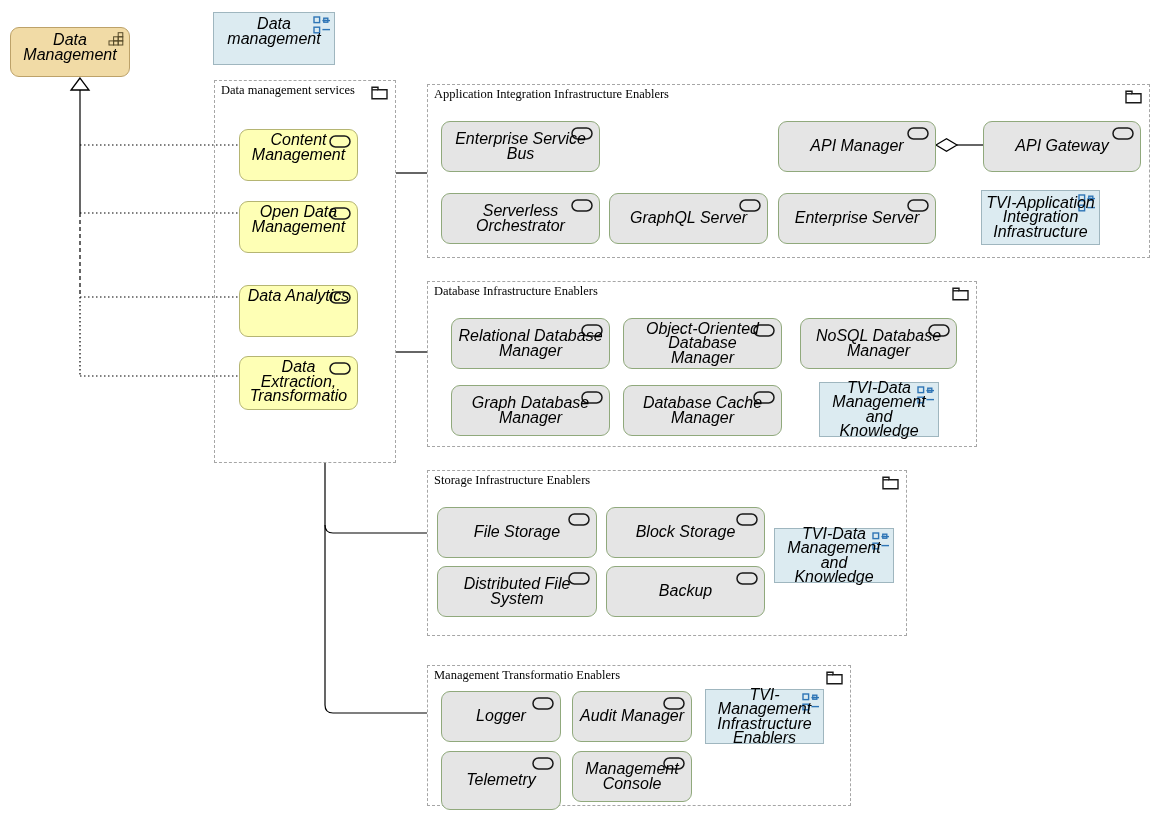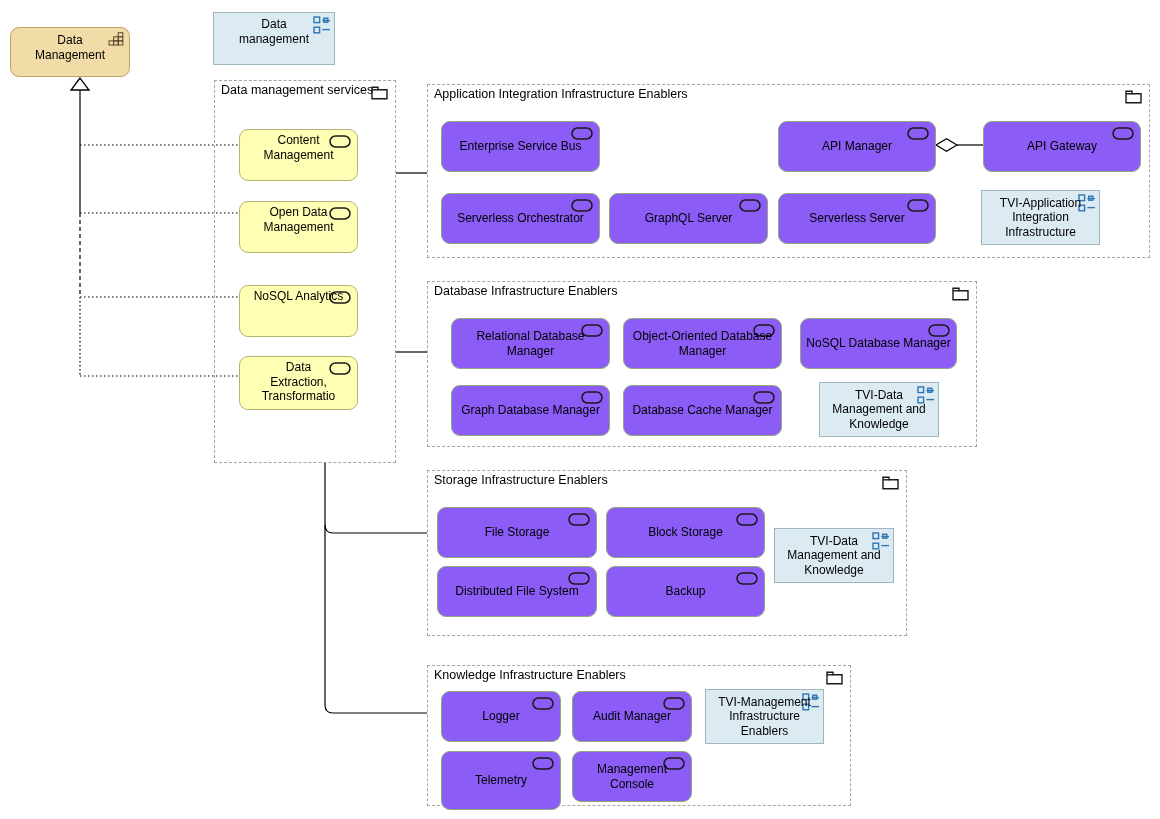--- a/index.html
+++ b/index.html
@@ -4,35 +4,36 @@
 <style>
   html,body{margin:0;padding:0;background:#ffffff;}
   #canvas{
     position:relative;width:1160px;height:819px;background:#ffffff;overflow:hidden;
     font-family:"Liberation Sans", sans-serif;color:#000;
   }
   #connectors{position:absolute;left:0;top:0;width:1160px;height:819px;z-index:1;}
   .group{
     position:absolute;border:1.4px dashed #a6a6a6;background:transparent;z-index:2;
     box-sizing:border-box;
+    font-family:Liberation Serif, serif;
   }
   .group-title{
     position:absolute;left:6px;top:2px;font-size:12.5px;white-space:nowrap;
   }
   .folder-ic{position:absolute;right:7px;top:5px;width:17px;height:14px;}
   .box{
     position:absolute;box-sizing:border-box;z-index:3;
     display:flex;flex-direction:column;align-items:center;
-    text-align:center;font-size:12px;line-height:14.5px;
+    text-align:center;font-size:16px;line-height:14.5px;font-style:italic;
   }
   .lbl{white-space:pre-line;z-index:1;}
   .rounded{border-radius:9px;}
   .capability{background:#f1dba6;border:1.5px solid #bda269;justify-content:flex-start;padding-top:5px;}
   .service{background:#feffb5;border:1.4px solid #b5b573;justify-content:flex-start;padding-top:3px;}
-  .node{background:#8b5cf6;border:1.4px solid #90a97c;justify-content:center;}
+  .node{background:#e5e5e5;border:1.4px solid #90a97c;justify-content:center;}
   .viewref{background:#dcebf1;border:1.3px solid #9fb6bf;justify-content:center;}
   .viewref.toppad{justify-content:flex-start;padding-top:4px;}
   .stadium-ic{position:absolute;top:5px;right:6px;width:22px;height:13px;}
   .cap-ic{position:absolute;top:4px;right:5px;width:16px;height:14px;}
   .vr-ic{position:absolute;top:3px;right:3px;width:18px;height:18px;}
   svg{display:block;}
 </style>
 </head>
 <body>
 
@@ -130,21 +131,21 @@
     <svg class="stadium-ic">
         <use href="#ic-stadium"></use>
       </svg>
     <div class="lbl">Open Data
 Management</div>
   </div>
   <div class="box service rounded" style="left:239px;top:285px;width:119px;height:52px">
     <svg class="stadium-ic">
         <use href="#ic-stadium"></use>
       </svg>
-    <div class="lbl">NoSQL Analytics</div>
+    <div class="lbl">Data Analytics</div>
   </div>
   <div class="box service rounded" style="left:239px;top:356px;width:119px;height:54px">
     <svg class="stadium-ic">
         <use href="#ic-stadium"></use>
       </svg>
     <div class="lbl">Data
 Extraction,
 Transformatio</div>
   </div>
 
@@ -181,21 +182,21 @@
   <div class="box node rounded" style="left:609px;top:193px;width:159px;height:51px">
     <svg class="stadium-ic">
         <use href="#ic-stadium"></use>
       </svg>
     <div class="lbl">GraphQL Server</div>
   </div>
   <div class="box node rounded" style="left:778px;top:193px;width:158px;height:51px">
     <svg class="stadium-ic">
         <use href="#ic-stadium"></use>
       </svg>
-    <div class="lbl">Serverless Server</div>
+    <div class="lbl">Enterprise Server</div>
   </div>
   <div class="box viewref" style="left:981px;top:190px;width:119px;height:55px">
     <svg class="vr-ic">
         <use href="#ic-viewref"></use>
       </svg>
     <div class="lbl">TVI-Application
 Integration
 Infrastructure</div>
   </div>
 
@@ -279,21 +280,21 @@
   <div class="box viewref" style="left:774px;top:528px;width:120px;height:55px">
     <svg class="vr-ic">
         <use href="#ic-viewref"></use>
       </svg>
     <div class="lbl">TVI-Data
 Management and
 Knowledge</div>
   </div>
 
   <div class="group" style="left:427px;top:665px;width:424px;height:141px">
-    <div class="group-title">Knowledge Infrastructure Enablers</div>
+    <div class="group-title">Management Transformatio Enablers</div>
     <svg class="folder-ic">
         <use href="#ic-folder"></use>
       </svg>
   </div>
   <div class="box node rounded" style="left:441px;top:691px;width:120px;height:51px">
     <svg class="stadium-ic">
         <use href="#ic-stadium"></use>
       </svg>
     <div class="lbl">Logger</div>
   </div>

